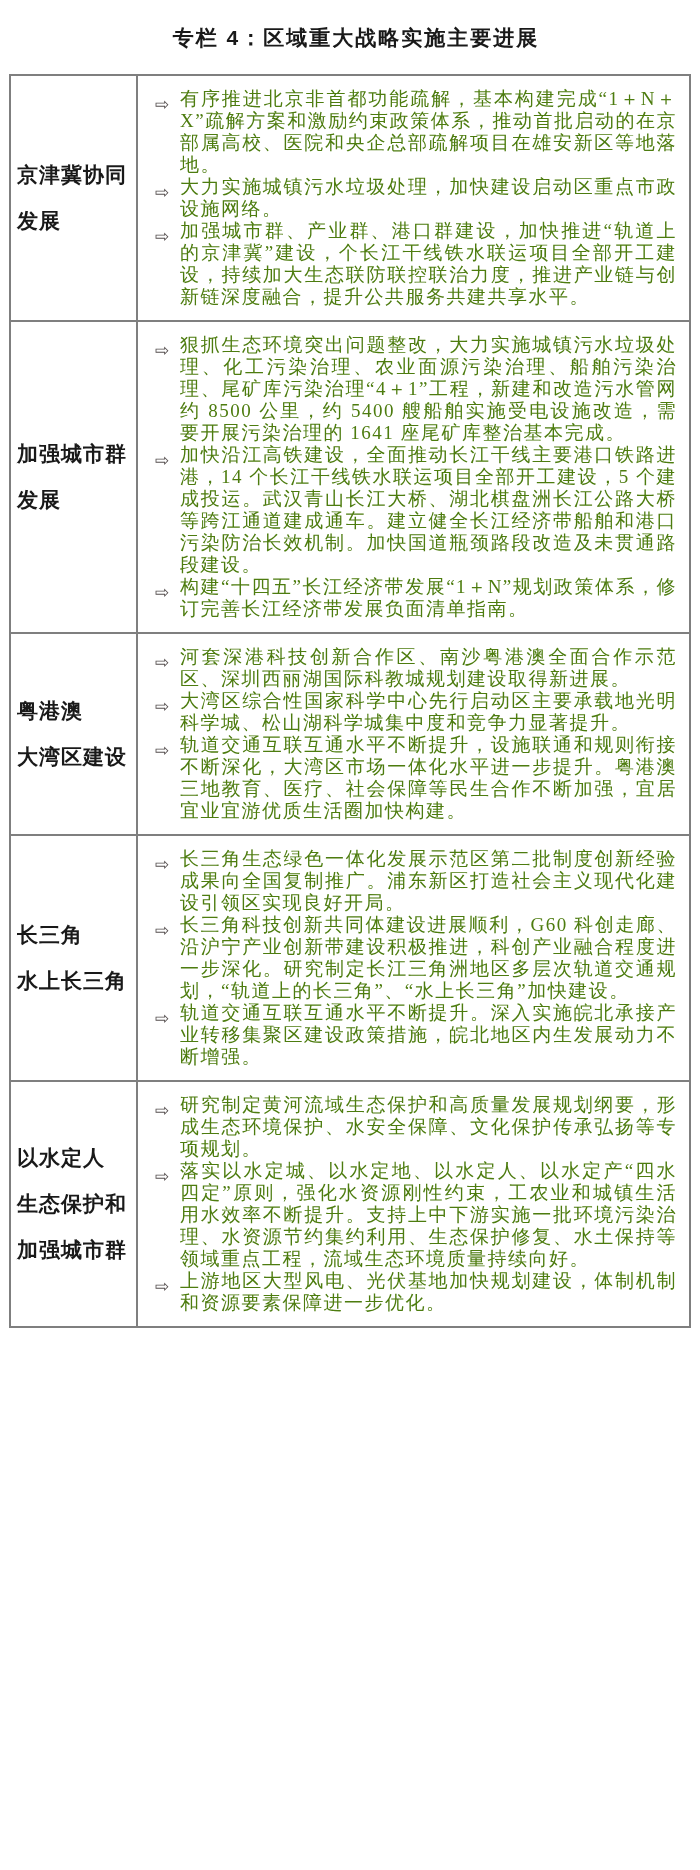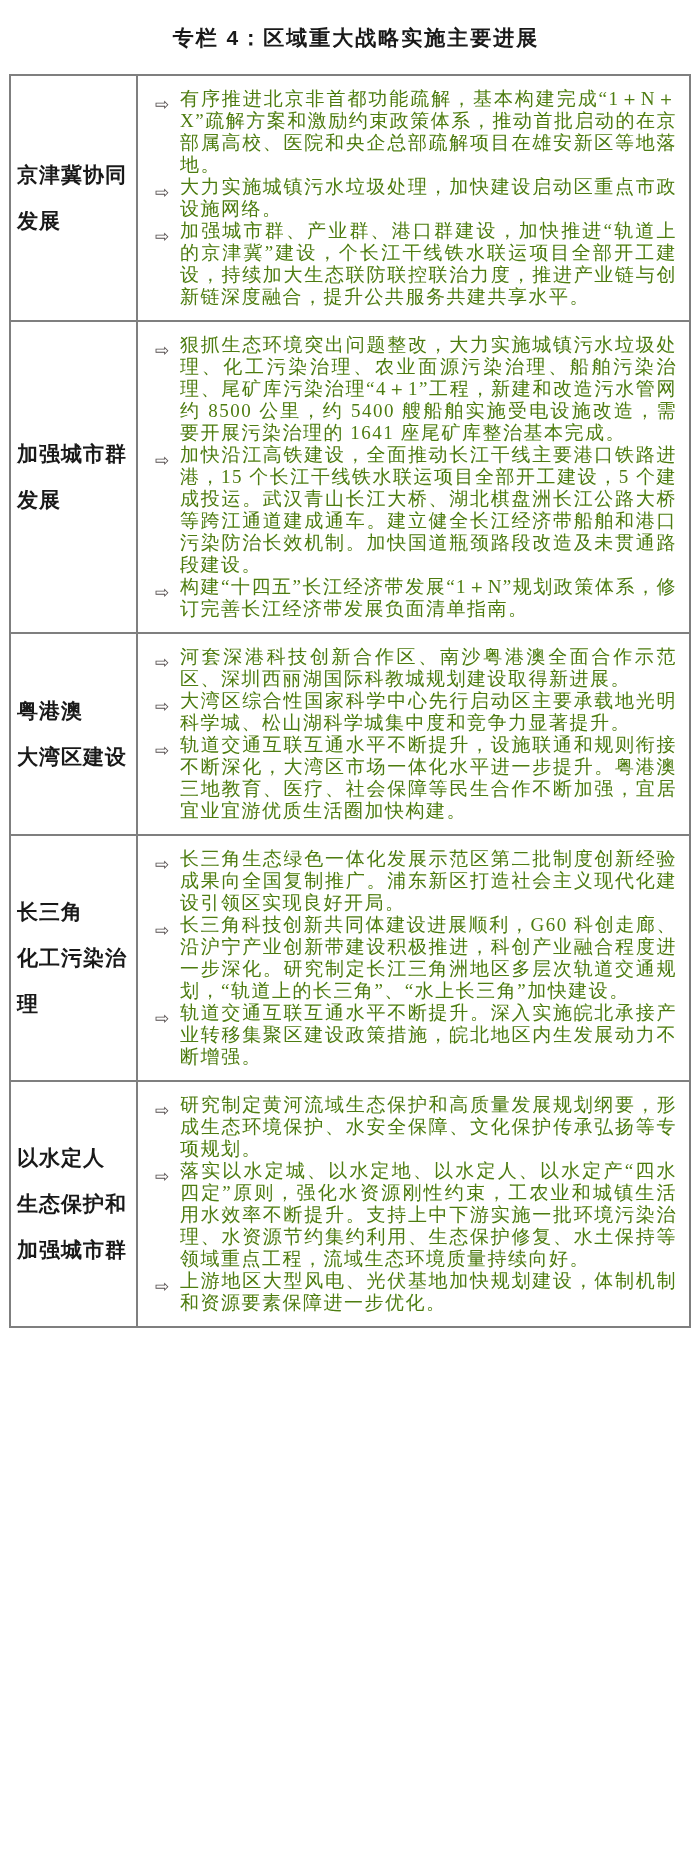--- a/index.html
+++ b/index.html
@@ -114,21 +114,21 @@
             <div>加强城市群</div>
             <div>发展</div>
           </td>
           <td class="content-cell">
             <div class="bullet-item">
               <span class="bullet-marker">⇨</span>
               <span class="bullet-text">狠抓生态环境突出问题整改，大力实施城镇污水垃圾处理、化工污染治理、农业面源污染治理、船舶污染治理、尾矿库污染治理“4＋1”工程，新建和改造污水管网约 8500 公里，约 5400 艘船舶实施受电设施改造，需要开展污染治理的 1641 座尾矿库整治基本完成。</span>
             </div>
             <div class="bullet-item">
               <span class="bullet-marker">⇨</span>
-              <span class="bullet-text">加快沿江高铁建设，全面推动长江干线主要港口铁路进港，15 个长江干线铁水联运项目全部开工建设，5 个建成投运。武汉青山长江大桥、湖北棋盘洲长江公路大桥等跨江通道建成通车。建立健全长江经济带船舶和港口污染防治长效机制。加快国道瓶颈路段改造及未贯通路段建设。</span>
+              <span class="bullet-text">加快沿江高铁建设，全面推动长江干线主要港口铁路进港，14 个长江干线铁水联运项目全部开工建设，5 个建成投运。武汉青山长江大桥、湖北棋盘洲长江公路大桥等跨江通道建成通车。建立健全长江经济带船舶和港口污染防治长效机制。加快国道瓶颈路段改造及未贯通路段建设。</span>
             </div>
             <div class="bullet-item">
               <span class="bullet-marker">⇨</span>
               <span class="bullet-text">构建“十四五”长江经济带发展“1＋N”规划政策体系，修订完善长江经济带发展负面清单指南。</span>
             </div>
           </td>
         </tr>
         <tr>
           <td class="label-cell">
             <div>粤港澳</div>
@@ -145,21 +145,21 @@
             </div>
             <div class="bullet-item">
               <span class="bullet-marker">⇨</span>
               <span class="bullet-text">轨道交通互联互通水平不断提升，设施联通和规则衔接不断深化，大湾区市场一体化水平进一步提升。粤港澳三地教育、医疗、社会保障等民生合作不断加强，宜居宜业宜游优质生活圈加快构建。</span>
             </div>
           </td>
         </tr>
         <tr>
           <td class="label-cell">
             <div>长三角</div>
-            <div>化工污染治理</div>
+            <div>水上长三角</div>
           </td>
           <td class="content-cell">
             <div class="bullet-item">
               <span class="bullet-marker">⇨</span>
               <span class="bullet-text">长三角生态绿色一体化发展示范区第二批制度创新经验成果向全国复制推广。浦东新区打造社会主义现代化建设引领区实现良好开局。</span>
             </div>
             <div class="bullet-item">
               <span class="bullet-marker">⇨</span>
               <span class="bullet-text">长三角科技创新共同体建设进展顺利，G60 科创走廊、沿沪宁产业创新带建设积极推进，科创产业融合程度进一步深化。研究制定长江三角洲地区多层次轨道交通规划，“轨道上的长三角”、“水上长三角”加快建设。</span>
             </div>

